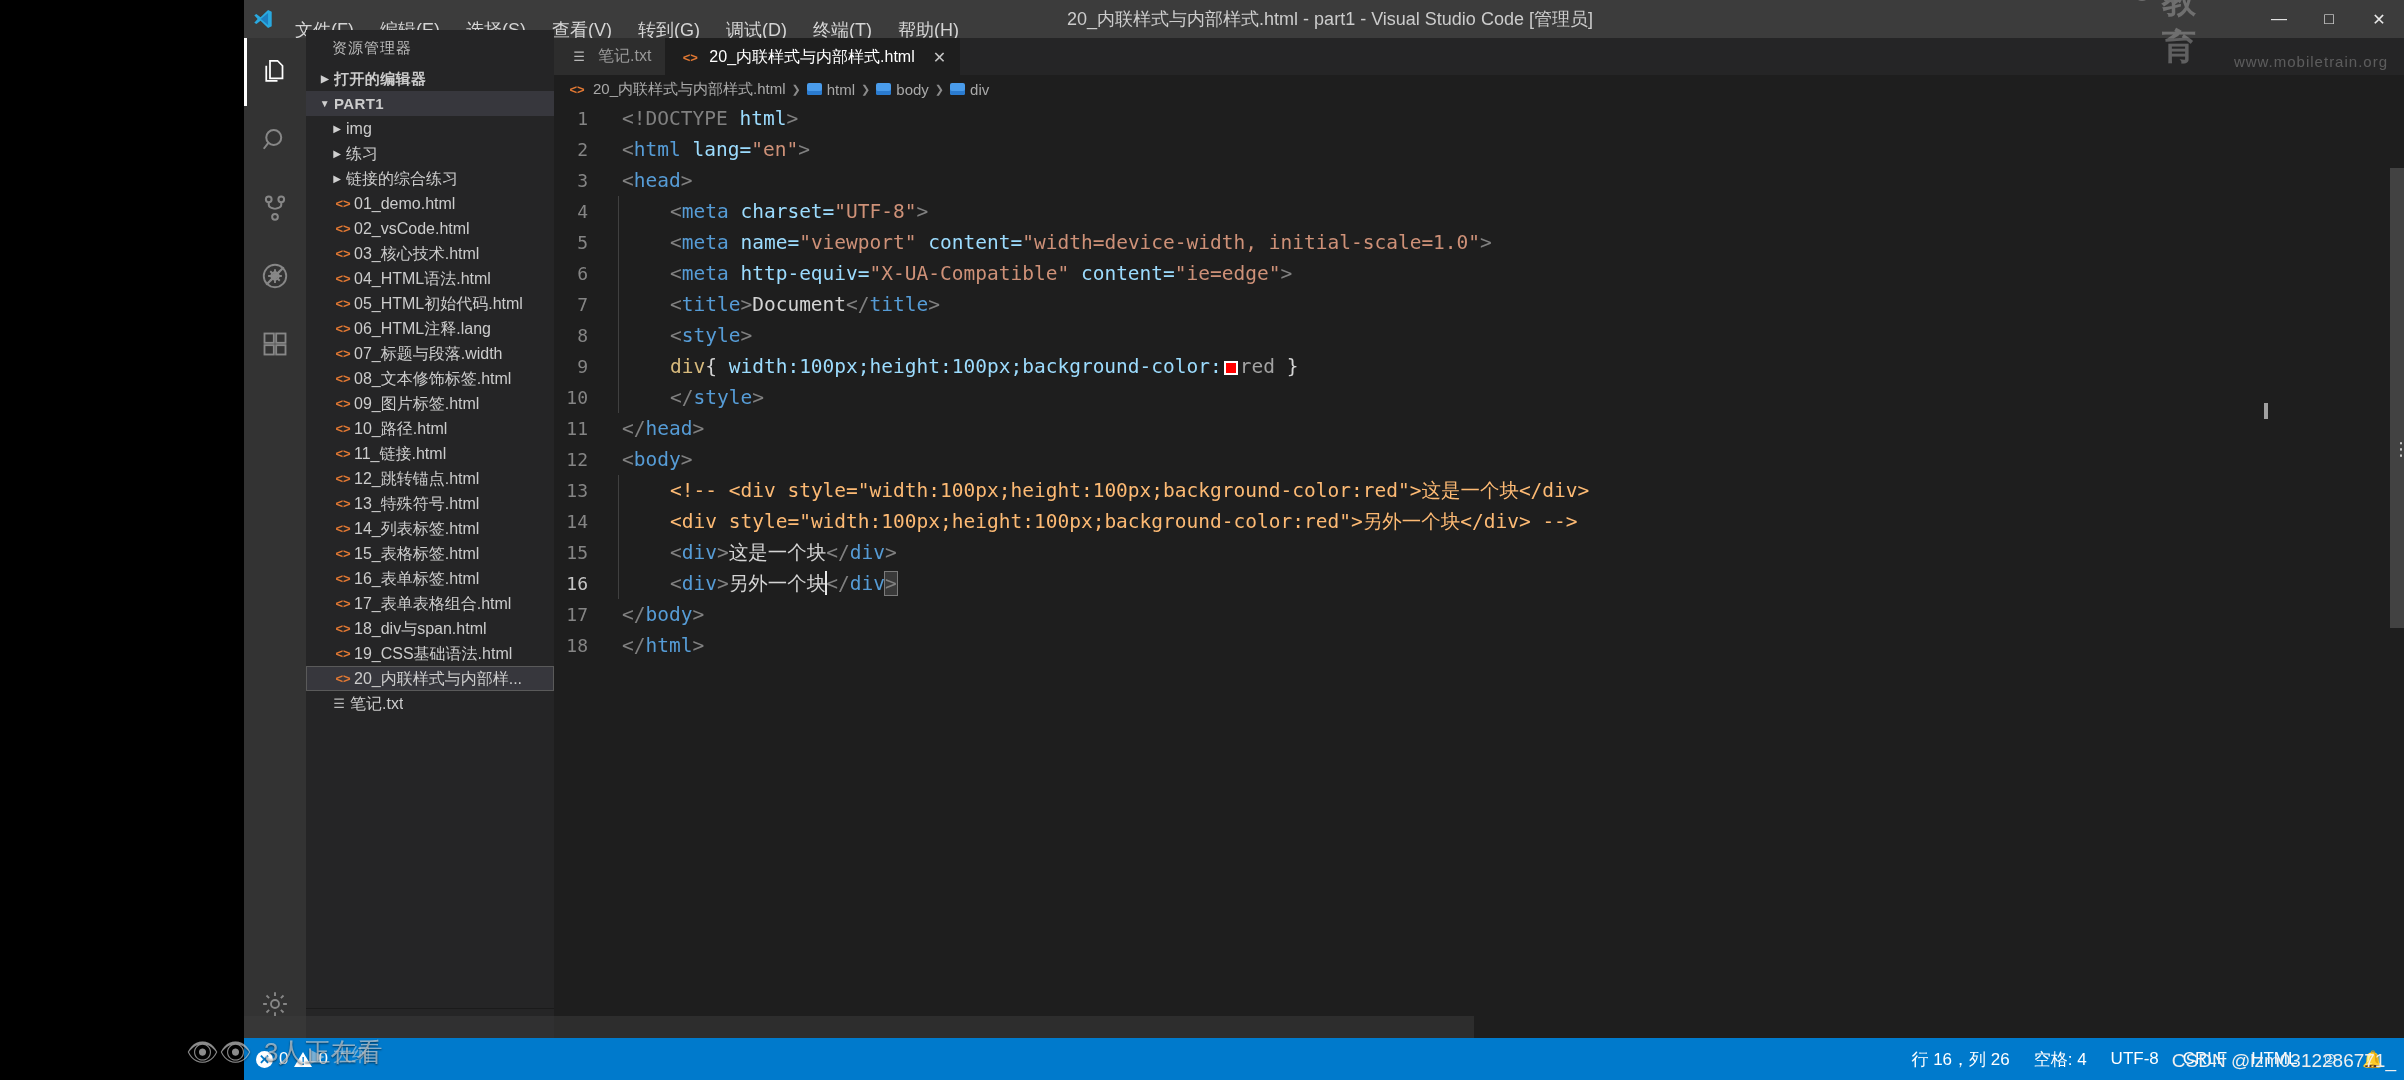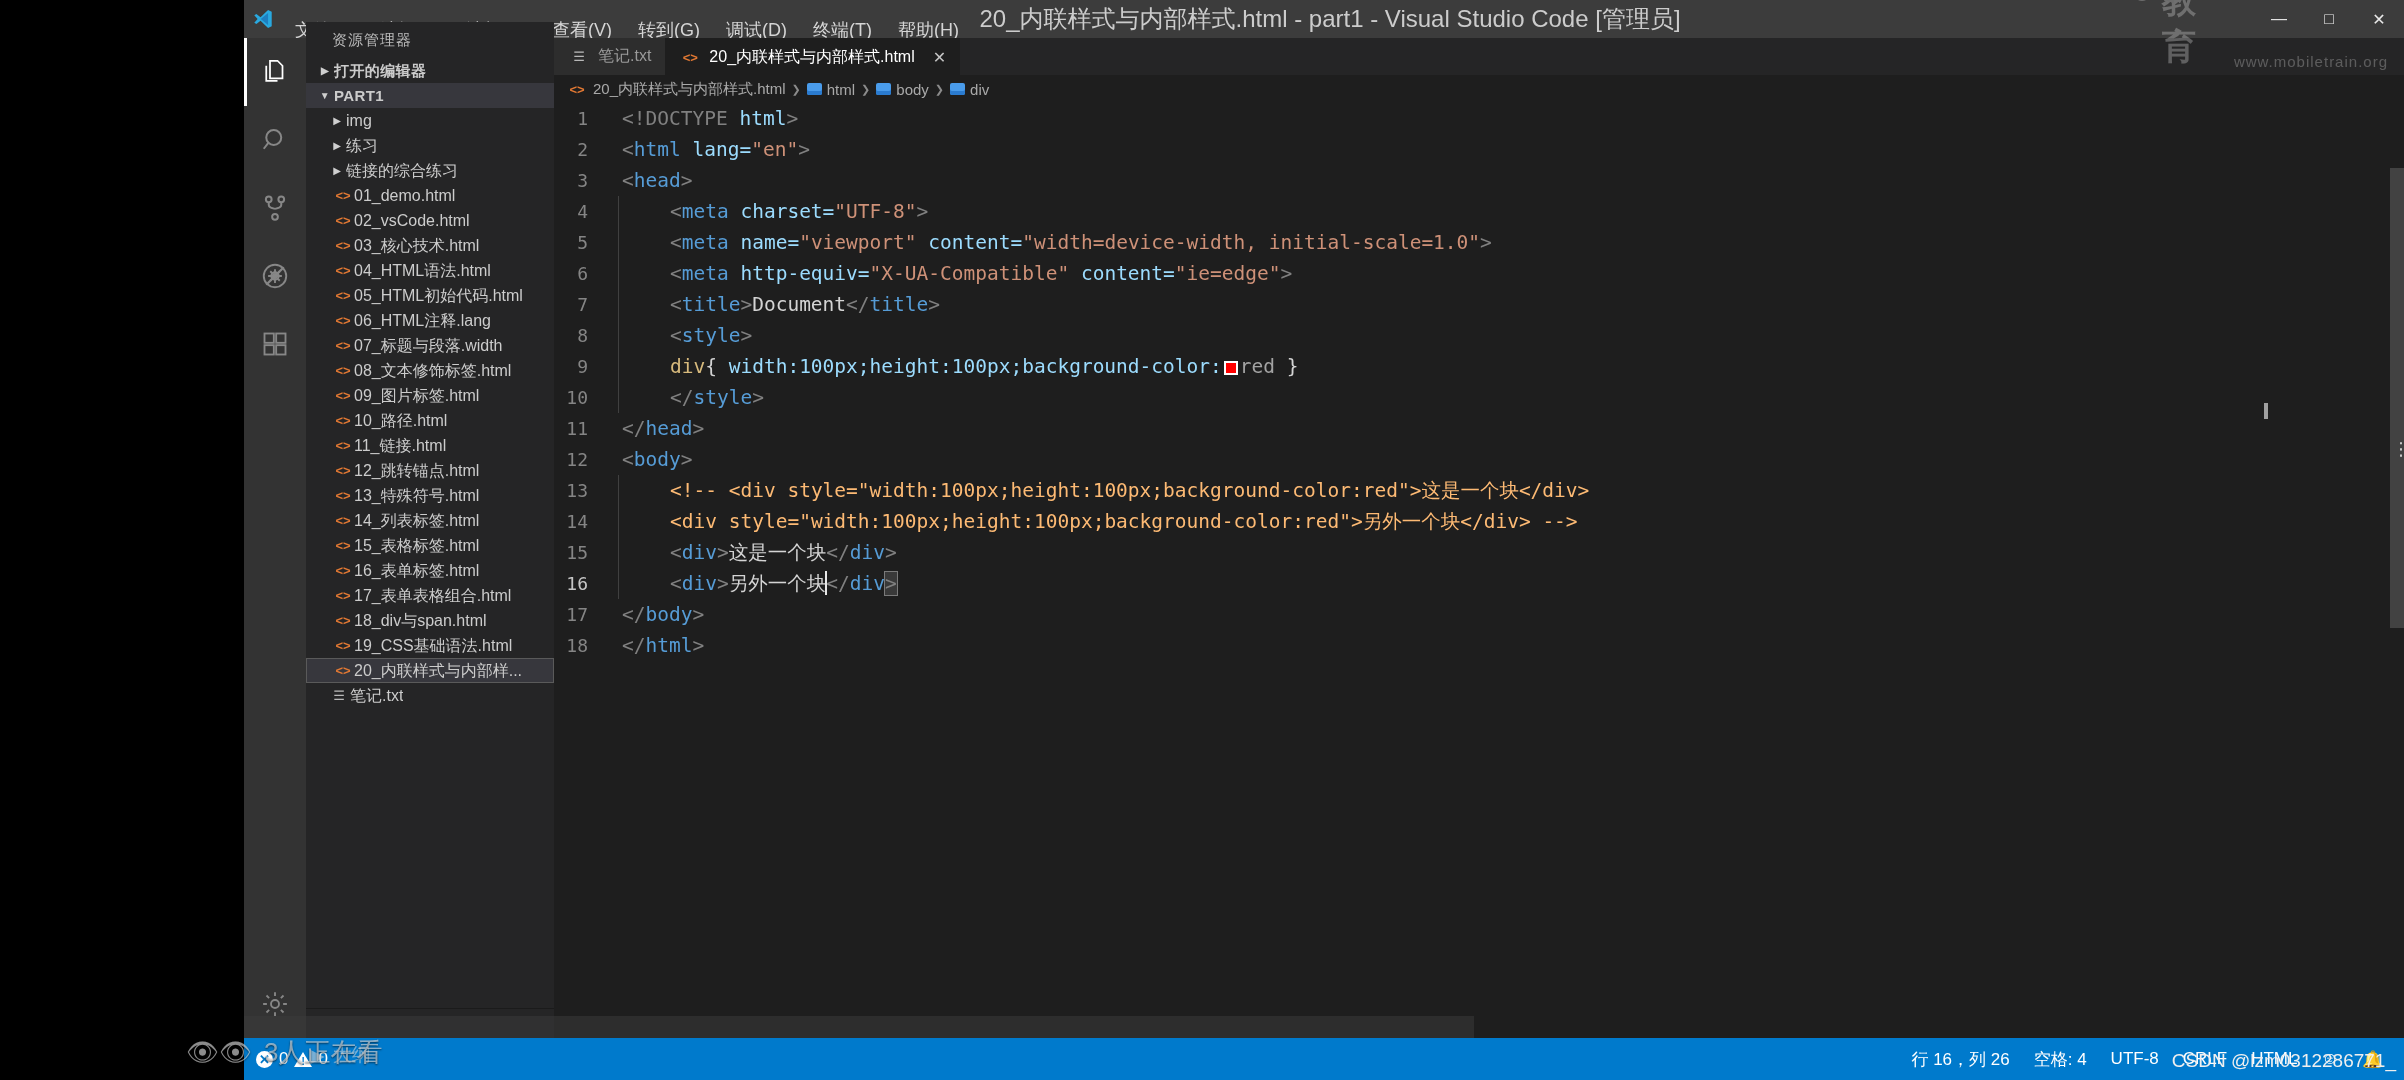--- a/index.html
+++ b/index.html
@@ -21,21 +21,21 @@
   #titlebar {
     position: absolute; left: 0; top: 0; width: 2160px; height: 38px;
     background: #3c3c3c; display: flex; align-items: center;
     color: #cccccc; font-size: 18px;
   }
   #vscode-logo { width: 38px; display:flex; align-items:center; justify-content:center; }
   .menu-item { padding: 0 13px; line-height: 38px; font-size: 18px; color: #d5d5d5; white-space: nowrap; margin-top: 21px; }
   #title-center {
     position: absolute; left: 0; right: 0; top: 0; height: 38px;
     display: flex; align-items: center; justify-content: center;
-    font-size: 24px; color: #cccccc; pointer-events: none; margin-left: 12px;
+    font-size: 18px; color: #cccccc; pointer-events: none; margin-left: 12px;
   }
   #win-controls { position: absolute; right: 0; top: 0; height: 38px; display: flex; z-index: 6;}
   .win-btn { width: 50px; height: 38px; display:flex; align-items:center; justify-content:center; color:#e8e8e8; font-size:16px; }
 
   
   #brand-watermark {
     position: absolute; right: 16px; top: 6px; width: 260px; height: 64px;
     opacity: .30; pointer-events: none; z-index: 4;
     display: flex; flex-direction: row; align-items: flex-end; justify-content: center;
   }
@@ -62,21 +62,21 @@
     color: #878787; position: relative;
   }
   .act-icon.active { color: #ffffff; }
   .act-icon.active::before {
     content: ""; position: absolute; left: 0; top: 0; bottom: 0; width: 3px; background: #ffffff;
   }
   #act-bottom { margin-top: auto; }
 
   
   #sidebar {
-    position: absolute; left: 62px; top: 22px; width: 248px; bottom: 42px;
+    position: absolute; left: 62px; top: 30px; width: 248px; bottom: 42px;
     background: #252526; color: #cccccc;
   }
   #sidebar-title {
     height: 36px; line-height: 36px; padding-left: 26px;
     font-size: 15px; color: #bbbbbb; letter-spacing: 1px;
   }
   .tree-row {
     height: 25px; line-height: 25px; display: flex; align-items: center;
     font-size: 16px; color: #cccccc; white-space: nowrap; padding-left: 10px;
   }

